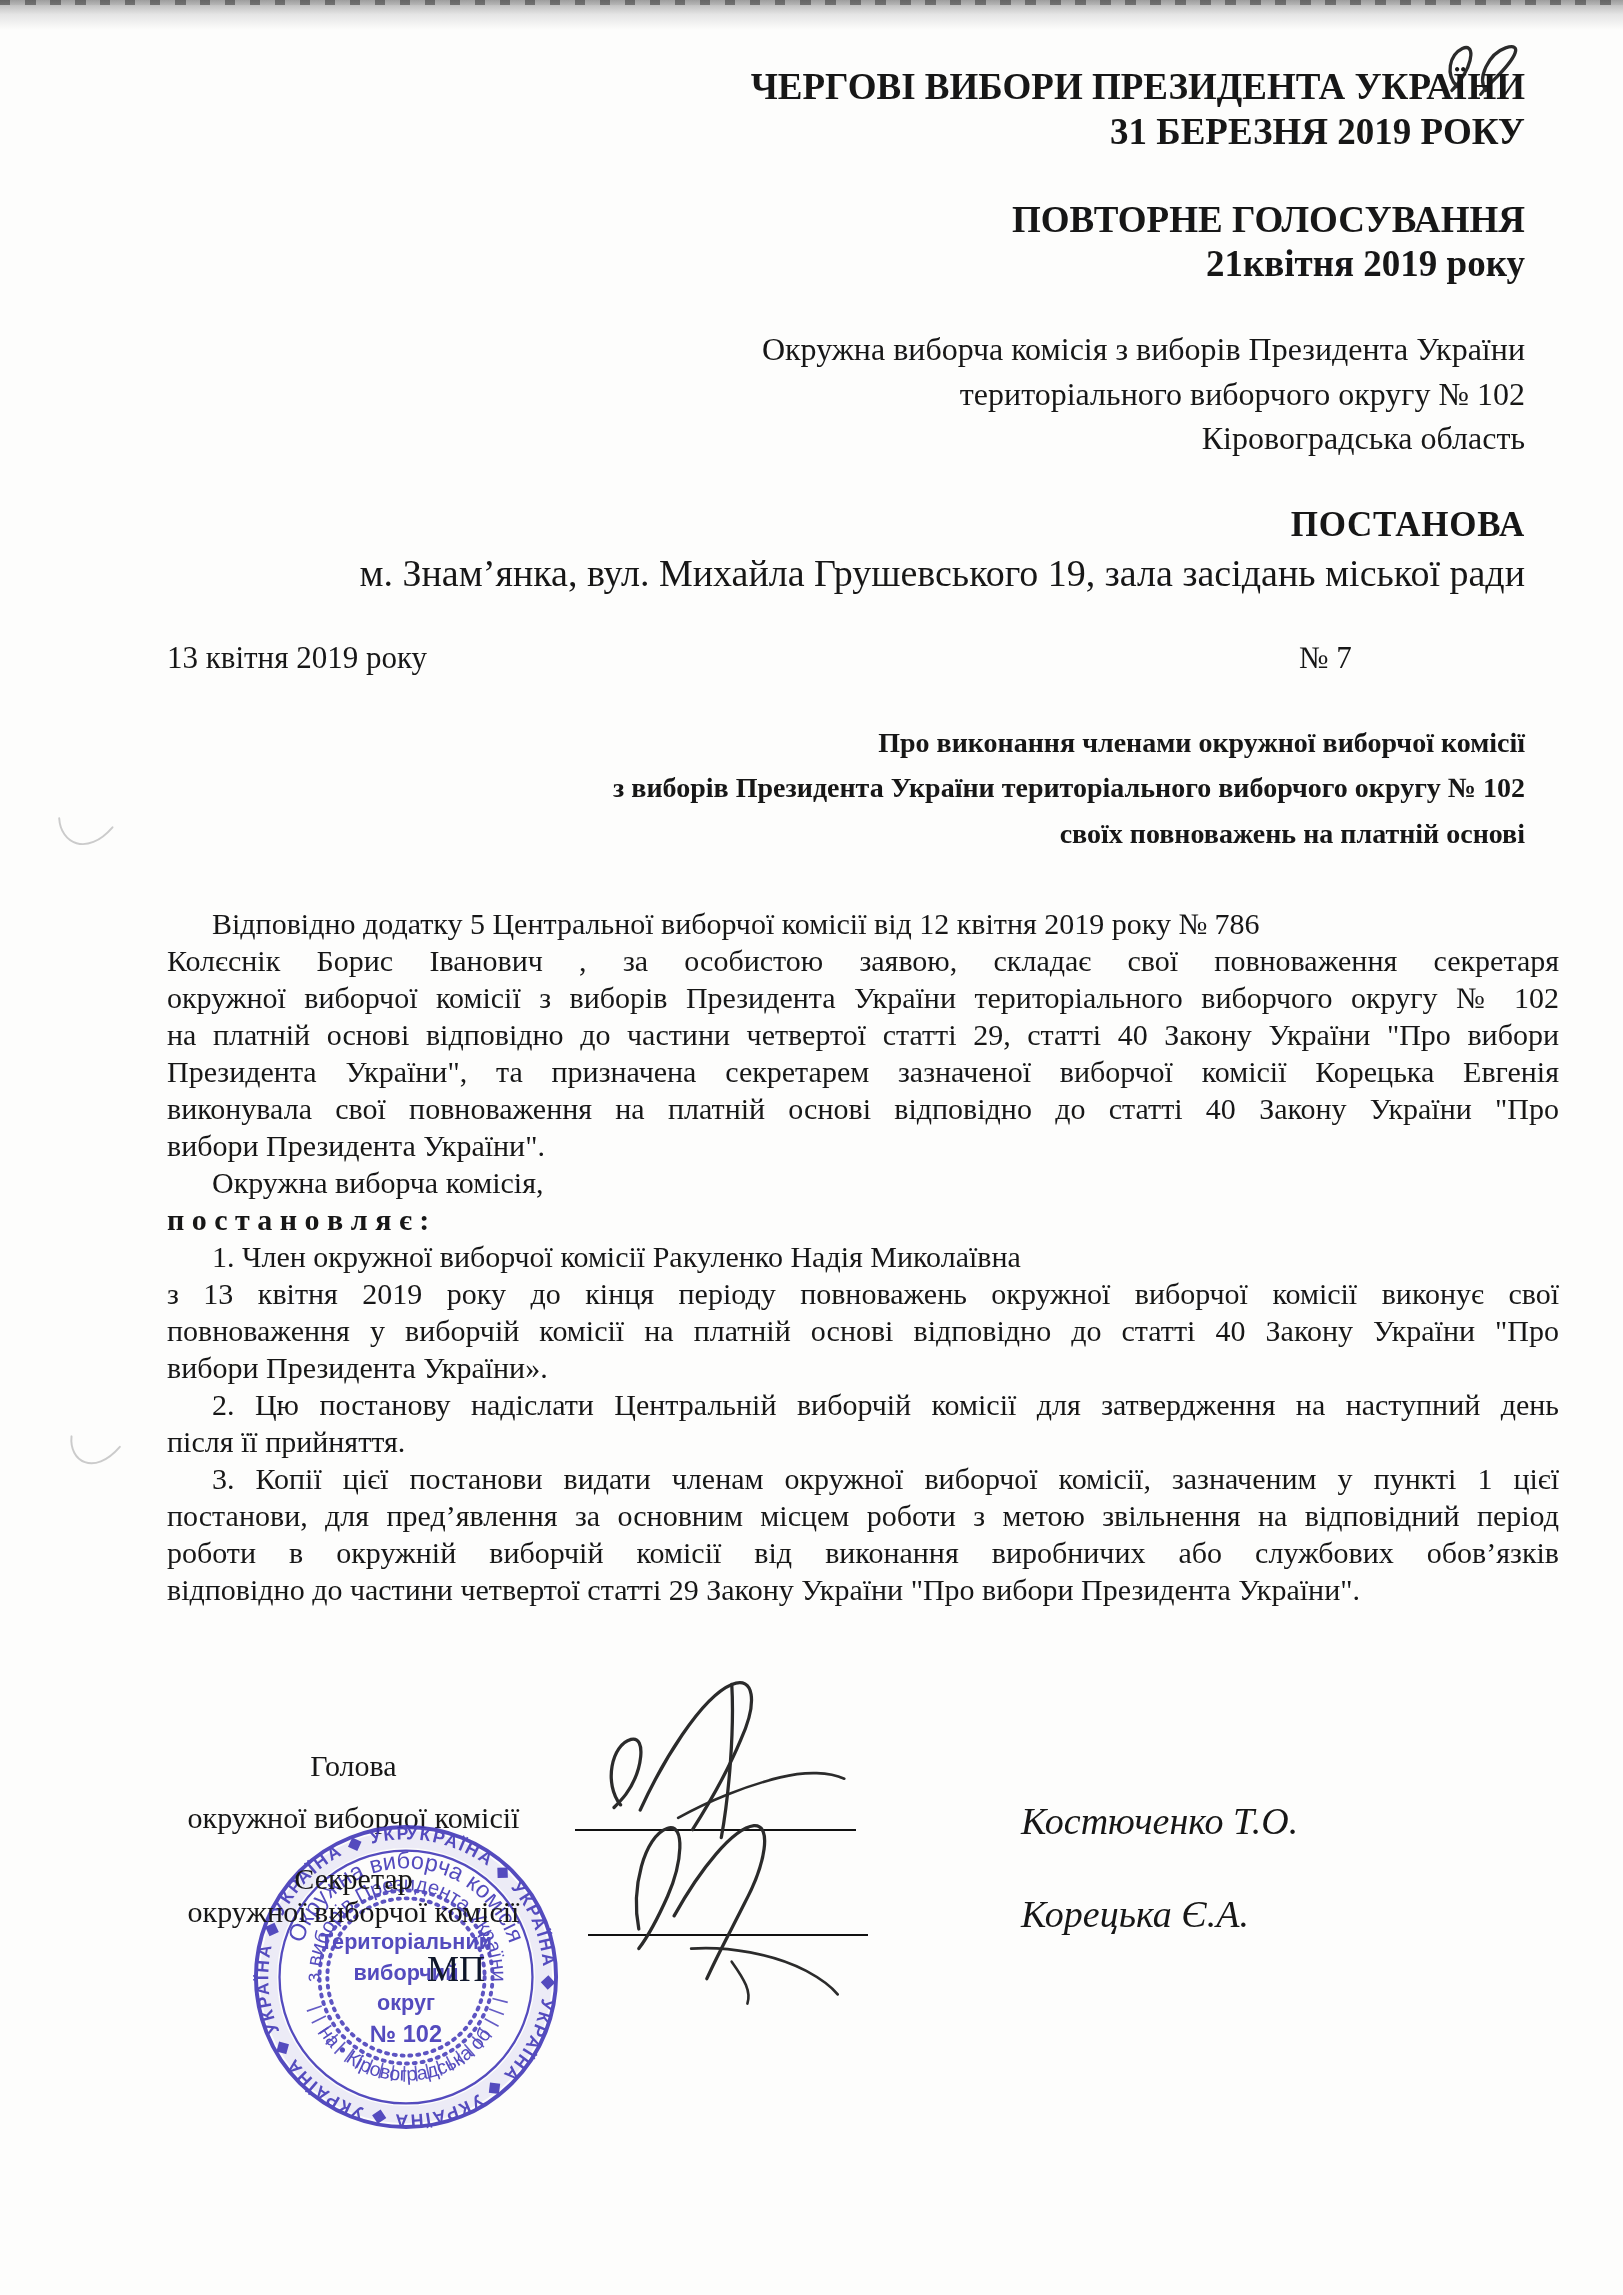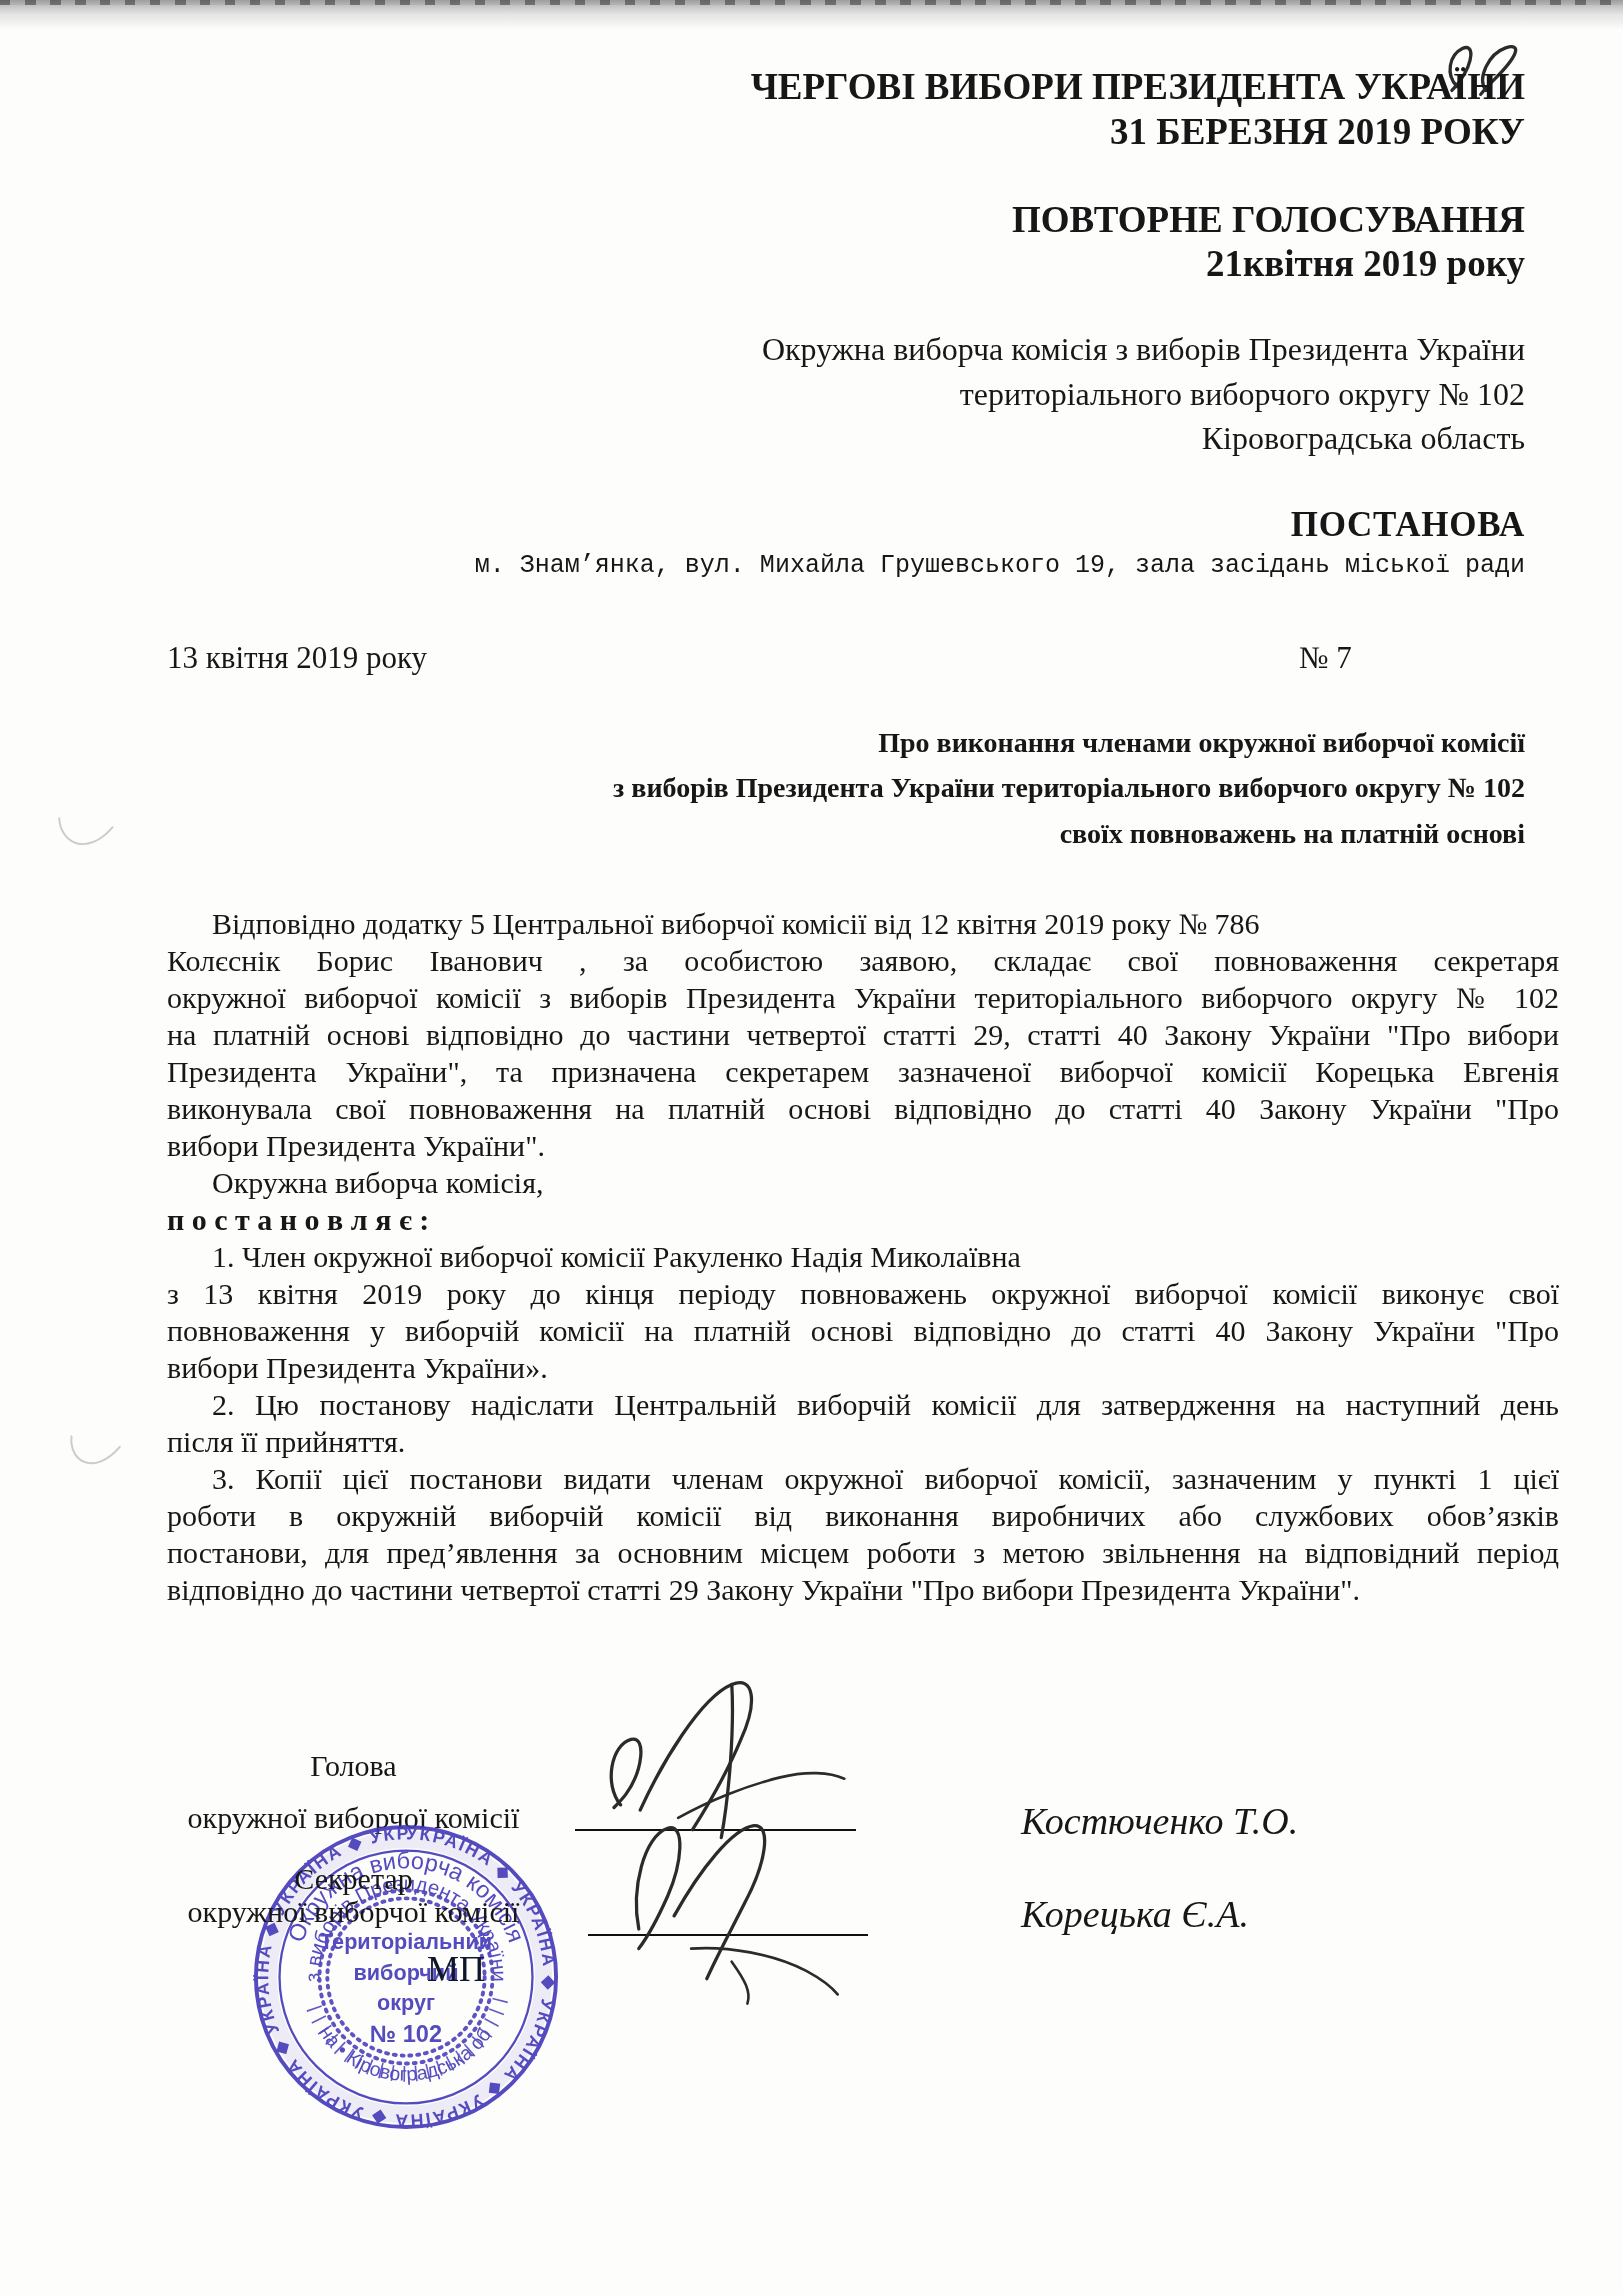--- a/index.html
+++ b/index.html
@@ -18,21 +18,21 @@
     background:linear-gradient(180deg,#a3a3a3 0px,#c4c4c4 5.9px,#e4e4e4 14.4px,#fdfdfc 30px);
   }
   .scan-top::before{
     content:"";position:absolute;left:0;top:0;width:100%;height:4.6px;
     background:repeating-linear-gradient(90deg,rgba(50,50,50,.55) 0 10.5px,rgba(120,120,120,.12) 10.5px 25px);
   }
   .cline{position:absolute;left:98px;width:1427px;text-align:right;white-space:nowrap;}
   .b{font-weight:bold;}
   .hdr{font-size:37px;font-weight:bold;}
   .sub{font-size:32px;}
-  .venue{font-size:25px;font-family:Liberation Mono, monospace;}
+  .venue{font-size:38px;}
   .dateline{position:absolute;top:640px;font-size:31px;}
   .rtitle{font-size:28px;font-weight:bold;}
   .body-block{position:absolute;left:167px;top:905px;width:1392px;}
   .bl{font-size:30px;line-height:37px;height:37px;white-space:normal;}
   .bl.j{text-align:justify;text-align-last:justify;}
   .bl.ind{text-indent:45px;}
   .bl.b{font-weight:bold;}
   .sig-label{position:absolute;left:167px;width:373px;text-align:center;font-size:30px;white-space:nowrap;}
   .sig-name{position:absolute;left:1021px;font-size:38px;font-style:italic;white-space:nowrap;}
   .sig-line{position:absolute;height:0;border-bottom:2.6px solid #111;}
@@ -91,22 +91,22 @@
       <div class="bl ">вибори Президента України".</div>
       <div class="bl ind">Окружна виборча комісія,</div>
       <div class="bl b">п о с т а н о в л я є :</div>
       <div class="bl ind">1. Член окружної виборчої комісії Ракуленко Надія Миколаївна</div>
       <div class="bl j">з 13 квітня 2019 року до кінця періоду повноважень окружної виборчої комісії виконує свої</div>
       <div class="bl j">повноваження у виборчій комісії на платній основі відповідно до статті 40 Закону України "Про</div>
       <div class="bl ">вибори Президента України».</div>
       <div class="bl ind j">2. Цю постанову надіслати Центральній виборчій комісії для затвердження на наступний день</div>
       <div class="bl ">після її прийняття.</div>
       <div class="bl ind j">3. Копії цієї постанови видати членам окружної виборчої комісії, зазначеним у пункті 1 цієї</div>
+      <div class="bl j">постанови, для пред’явлення за основним місцем роботи з метою звільнення на відповідний період</div>
       <div class="bl j">роботи в окружній виборчій комісії від виконання виробничих або службових обов’язків</div>
-      <div class="bl j">постанови, для пред’явлення за основним місцем роботи з метою звільнення на відповідний період</div>
       <div class="bl ">відповідно до частини четвертої статті 29 Закону України "Про вибори Президента України".</div>
     </div>
 
   <div class="sig-label" style="top:1749px;">Голова</div>
   <div class="sig-label" style="top:1801px;">окружної виборчої комісії</div>
   <div class="sig-line" style="left:575px;top:1829px;width:281px;"></div>
   <svg style="left:563px;top:1666px;" width="314" height="177" viewBox="0 0 480 270">
     <path class="ink" stroke-width="5" d="M 88,212 C 62,180 74,120 104,112 C 128,106 122,160 96,196 C 90,204 84,210 78,216"></path>
     <path class="ink" stroke-width="5" d="M 118,220 C 150,150 210,48 258,28 C 292,14 298,54 272,112 C 252,160 222,212 198,250"></path>
     <path class="ink" stroke-width="5" d="M 258,28 C 262,96 254,196 242,262"></path>

